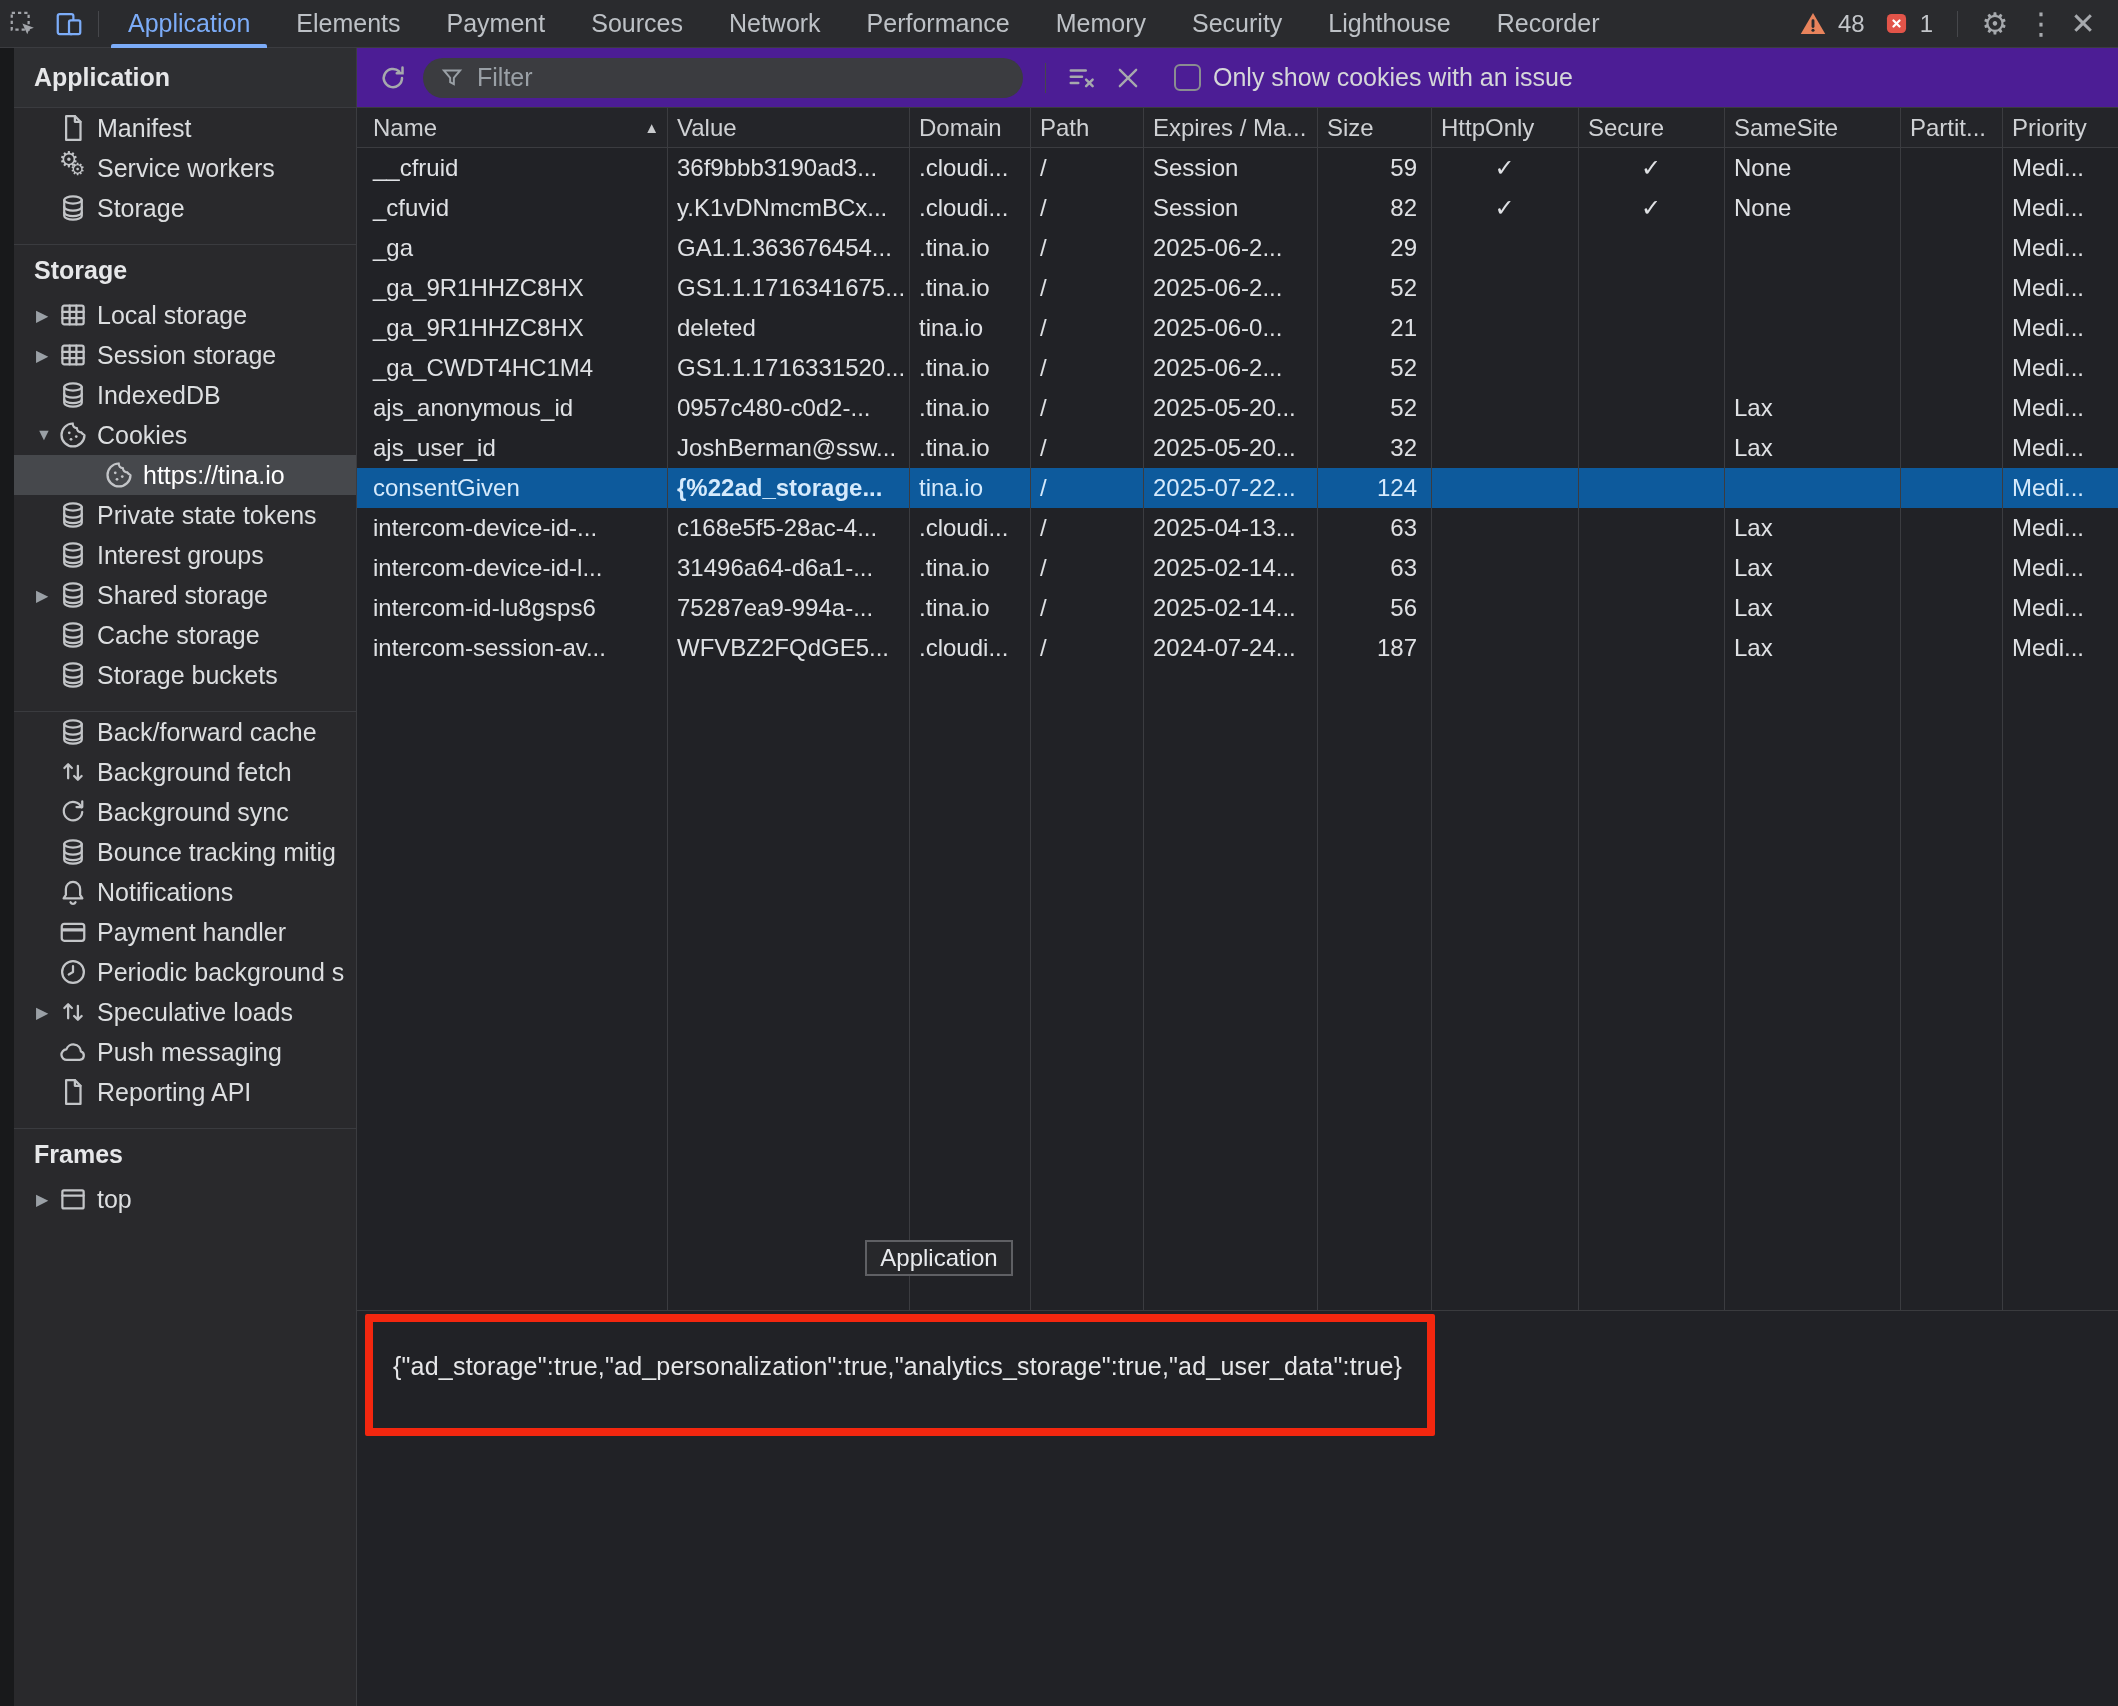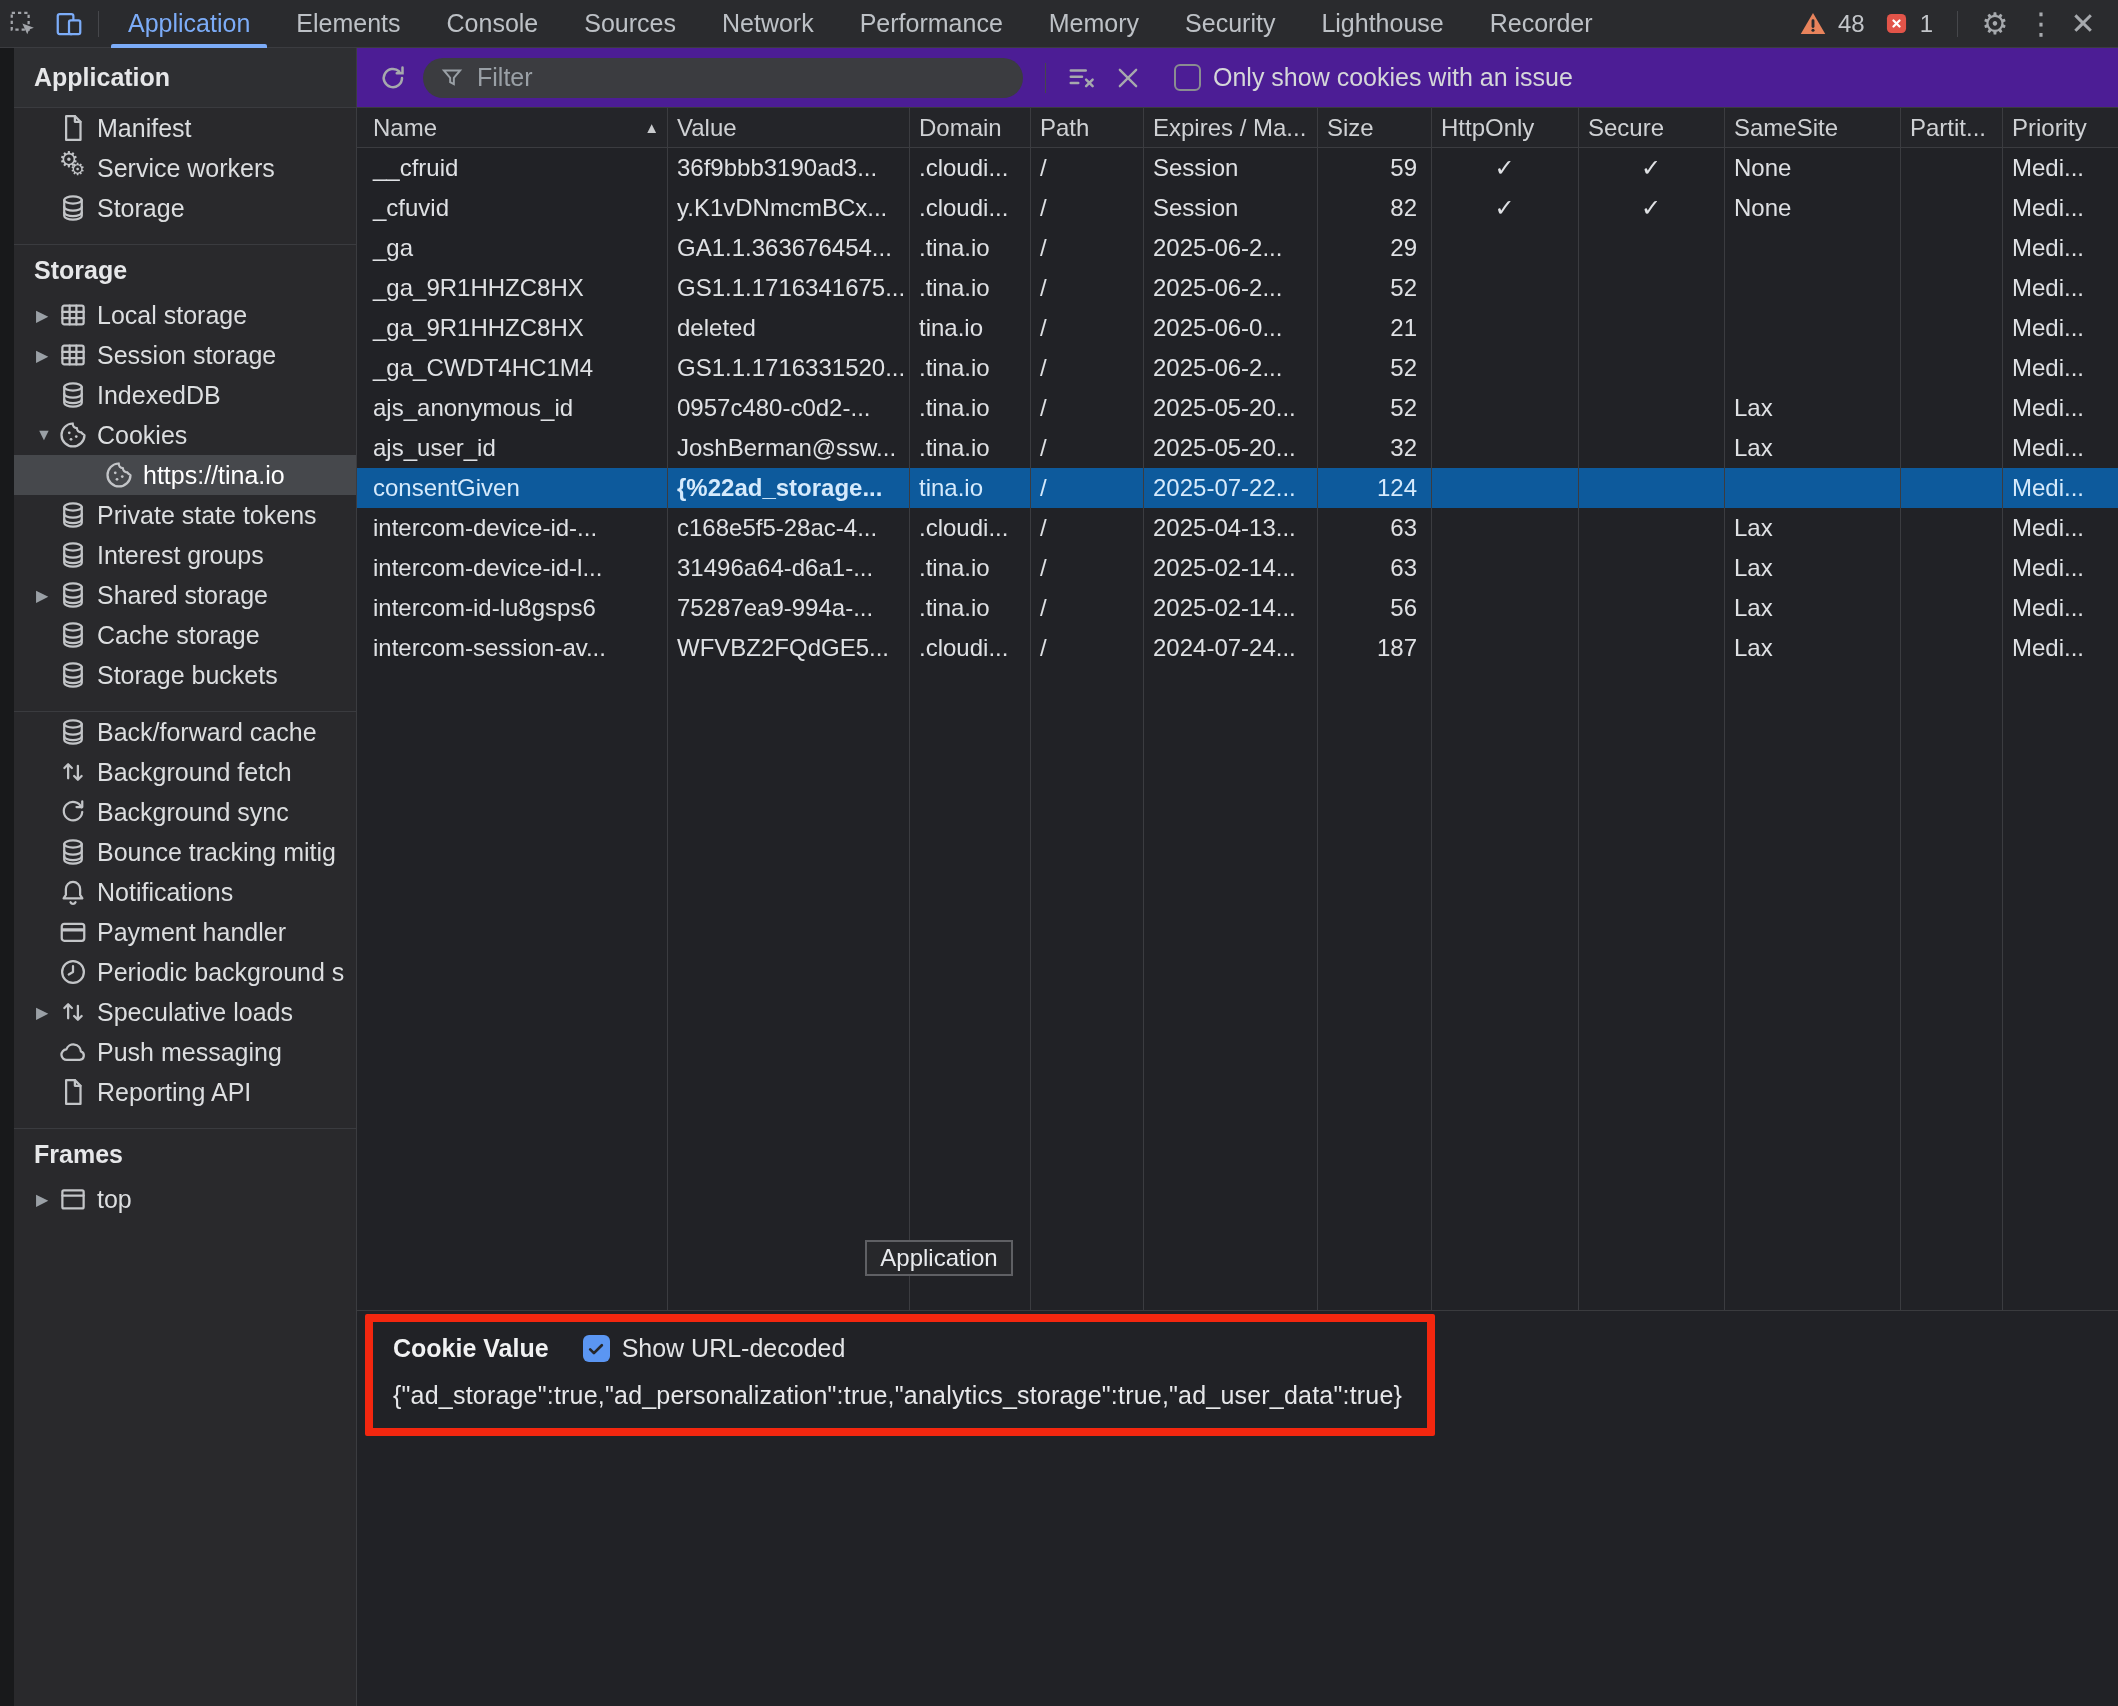--- a/index.html
+++ b/index.html
@@ -111,21 +111,21 @@
     </div>
     <div class="tb-sep"></div>
     <div class="tabs">
         <div class="tab active">
           <span>Application</span>
         </div>
         <div class="tab">
           <span>Elements</span>
         </div>
         <div class="tab">
-          <span>Console</span>
+          <span>Payment</span>
         </div>
         <div class="tab">
           <span>Sources</span>
         </div>
         <div class="tab">
           <span>Network</span>
         </div>
         <div class="tab">
           <span>Performance</span>
         </div>
@@ -680,27 +680,18 @@
         <div class="col-sep" style="left: 1221px;"></div>
         <div class="col-sep" style="left: 1367px;"></div>
         <div class="col-sep" style="left: 1543px;"></div>
         <div class="col-sep" style="left: 1645px;"></div>
       </div>
 
     <div class="app-badge">Application</div>
 
     <div class="preview-panel">
       <div class="annotation-box">
-        <div class="pv-row">
-          <span class="pv-title">Cookie Value</span>
-          <span class="checkbox checked">
-            <svg viewBox="0 0 24 24" fill="none" stroke="currentColor" stroke-width="3.2" stroke-linecap="round" stroke-linejoin="round">
-              <path d="M5 12.5l4.5 4.5L19 7.5"></path>
-            </svg>
-          </span>
-          <span class="pv-label">Show URL-decoded</span>
-        </div>
         <div class="pv-value">{"ad_storage":true,"ad_personalization":true,"analytics_storage":true,"ad_user_data":true}</div>
       </div>
     </div>
 
   </div>
 </div>
 
 </body></html>

